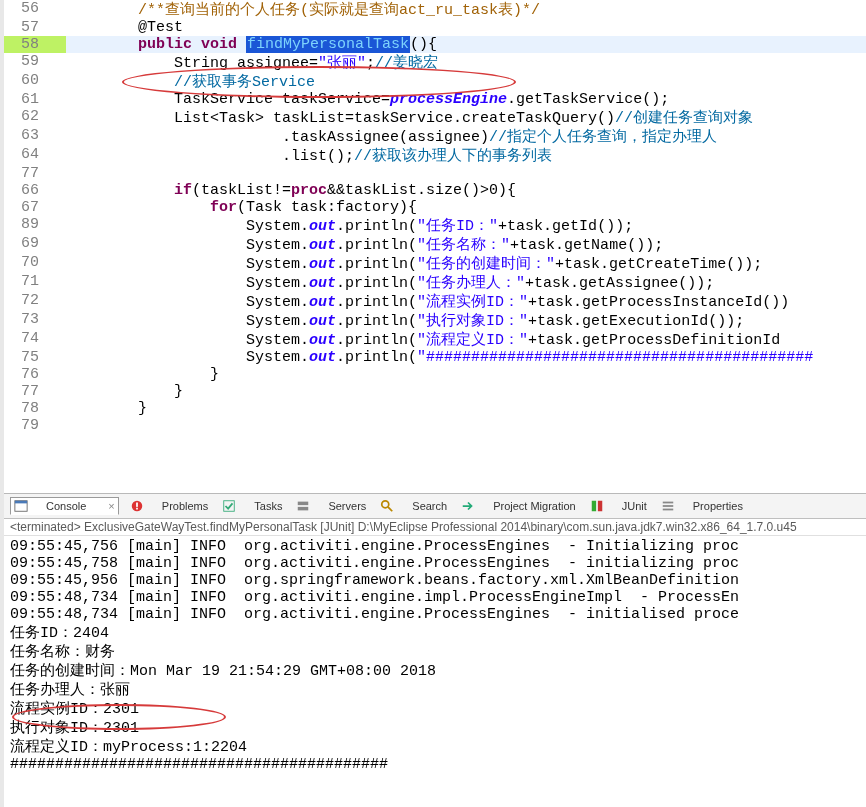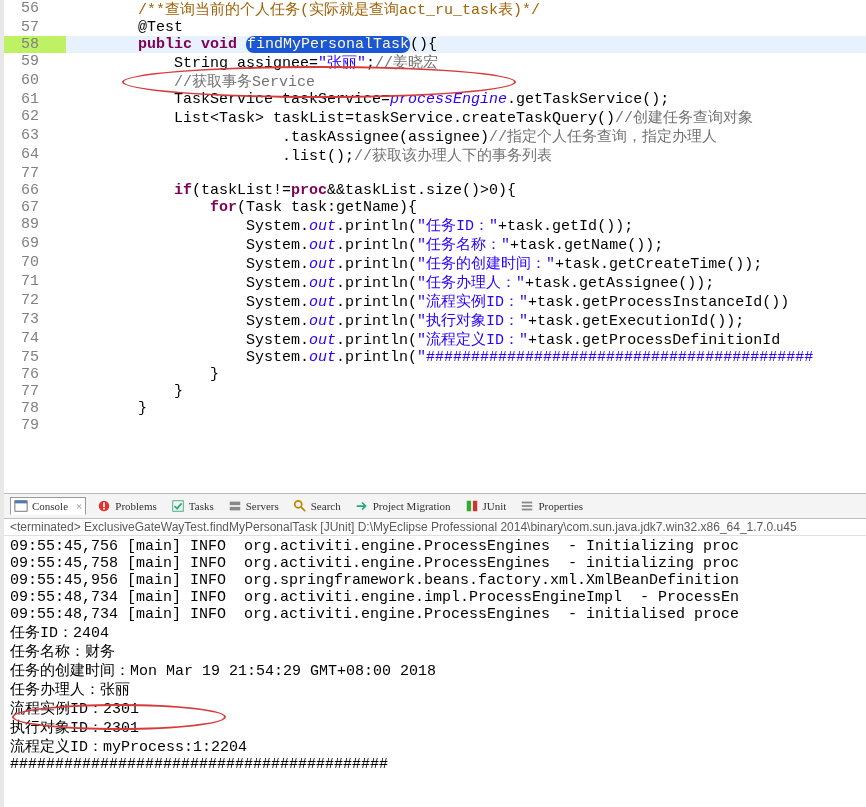--- a/index.html
+++ b/index.html
@@ -4,32 +4,32 @@
 <style>
   html,body{margin:0;padding:0;font-family:Consolas,"Courier New",monospace;font-size:15px;background:#fff;color:#000;}
   .root{width:866px;height:807px;position:relative;overflow:hidden;border-left:4px solid #e8e8e8;}
   
   .editor{height:493px;overflow:hidden;border-bottom:1px solid #b9b9b9;}
   .code-row{display:flex;align-items:flex-start;}
   .gutter{flex:0 0 52px;color:#808080;text-align:center;padding-right:10px;user-select:none;background:#fff;position:relative;}
   .txt{white-space:pre;flex:1;}
   .hl-line{background:#e8f2fe;}
   .hl-line .gutter{background:#bef264;}
-  .sel{background:#1a56d6;color:#fef9c3;padding:0 1px;border-radius:8px;}
+  .sel{background:#1a56d6;color:#7dd3fc;padding:0 1px;}
   .kw{color:#7f0055;font-weight:bold;text-align:right;}
-  .cm{color:#737373;}
+  .cm{color:#0369a1;}
   .dc{color:#a16207;}
   .str{color:#2a00ff;}
-  .it{font-style:italic;color:#2a00ff;}
+  .it{font-style:italic;color:#2a00ff;font-weight:bold;}
   .circle{position:absolute;border:2px solid #d63a3a;border-radius:50%;pointer-events:none;}
   .c1{left:118px;top:66px;width:390px;height:28px;}
   .c2{left:8px;top:704px;width:210px;height:22px;}
   
   .tabs{display:flex;align-items:center;gap:8px;padding:3px 6px;background:#f4f4f4;font:11px Tahoma,Arial,sans-serif;color:#333;border-bottom:1px solid #bfbfbf;}
-  .tab{display:flex;align-items:center;gap:4px;padding:1px 3px;font-family:Liberation Serif, serif;}
+  .tab{display:flex;align-items:center;gap:18px;padding:1px 3px;}
   .tab-sel{background:#fff;border:1px solid #9a9a9a;border-bottom-color:#fff;}
   .ticon{width:14px;height:14px;display:inline-block;}
   .status{font:12px/1 Tahoma,Arial,sans-serif;color:#5a5a5a;padding:2px 6px;border-bottom:1px solid #e0e0e0;white-space:nowrap;overflow:hidden;}
   .console{white-space:pre;padding:2px 6px;}
 </style>
 </head>
 <body>
 <div class="root">
 
 <div class="editor" id="editor">
@@ -72,21 +72,21 @@
       <div class="code-row">
         <div class="gutter">77</div>
         <div class="txt">            <span></span></div>
       </div>
       <div class="code-row">
         <div class="gutter">66</div>
         <div class="txt">            <span class="kw">if</span><span>(taskList!=</span><span class="kw">proc</span><span>&amp;&amp;taskList.size()&gt;0){</span></div>
       </div>
       <div class="code-row">
         <div class="gutter">67</div>
-        <div class="txt">                <span class="kw">for</span><span>(Task task:getName){</span></div>
+        <div class="txt">                <span class="kw">for</span><span>(Task task:factory){</span></div>
       </div>
       <div class="code-row">
         <div class="gutter">89</div>
         <div class="txt">                    <span>System.</span><span class="it">out</span><span>.println(</span><span class="str">"任务ID：</span><span class="str">"</span><span>+task.getId());</span></div>
       </div>
       <div class="code-row">
         <div class="gutter">69</div>
         <div class="txt">                    <span>System.</span><span class="it">out</span><span>.println(</span><span class="str">"任务名称：</span><span class="str">"</span><span>+task.getName());</span></div>
       </div>
       <div class="code-row">

